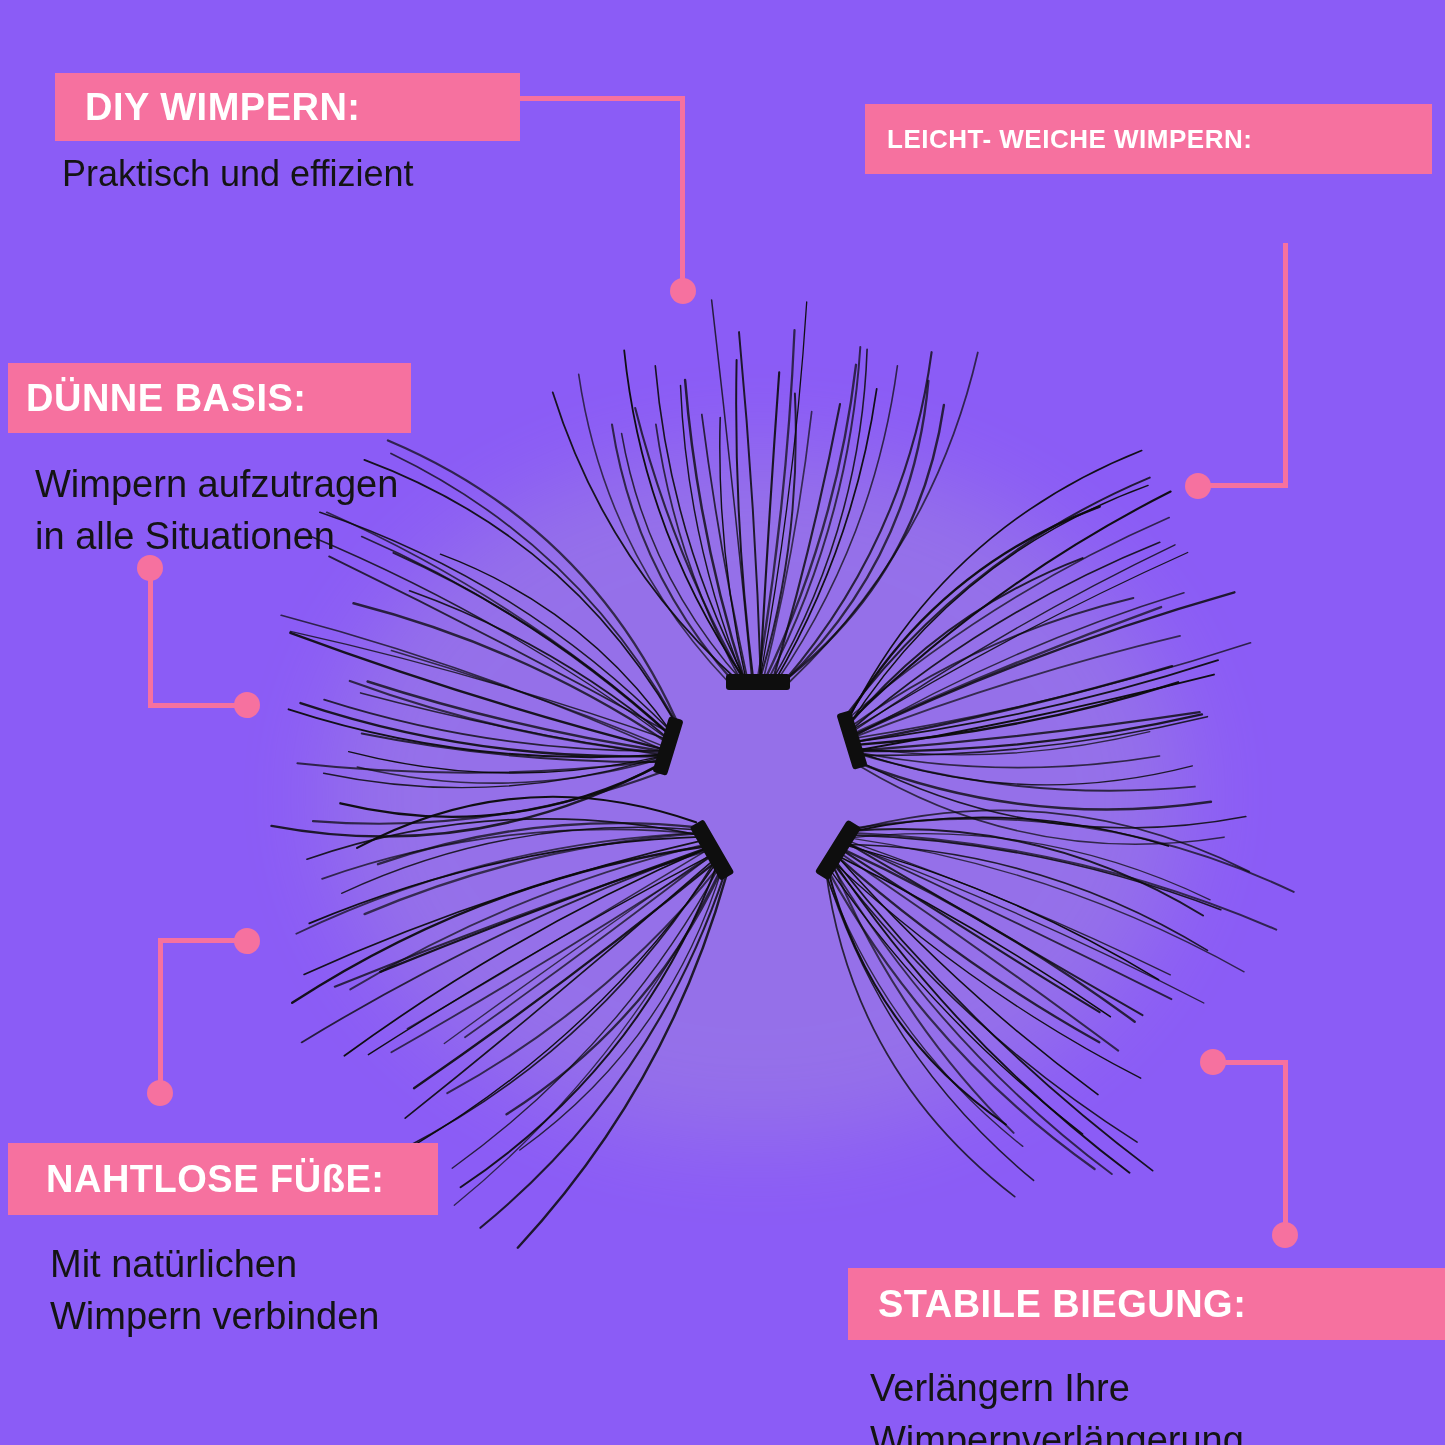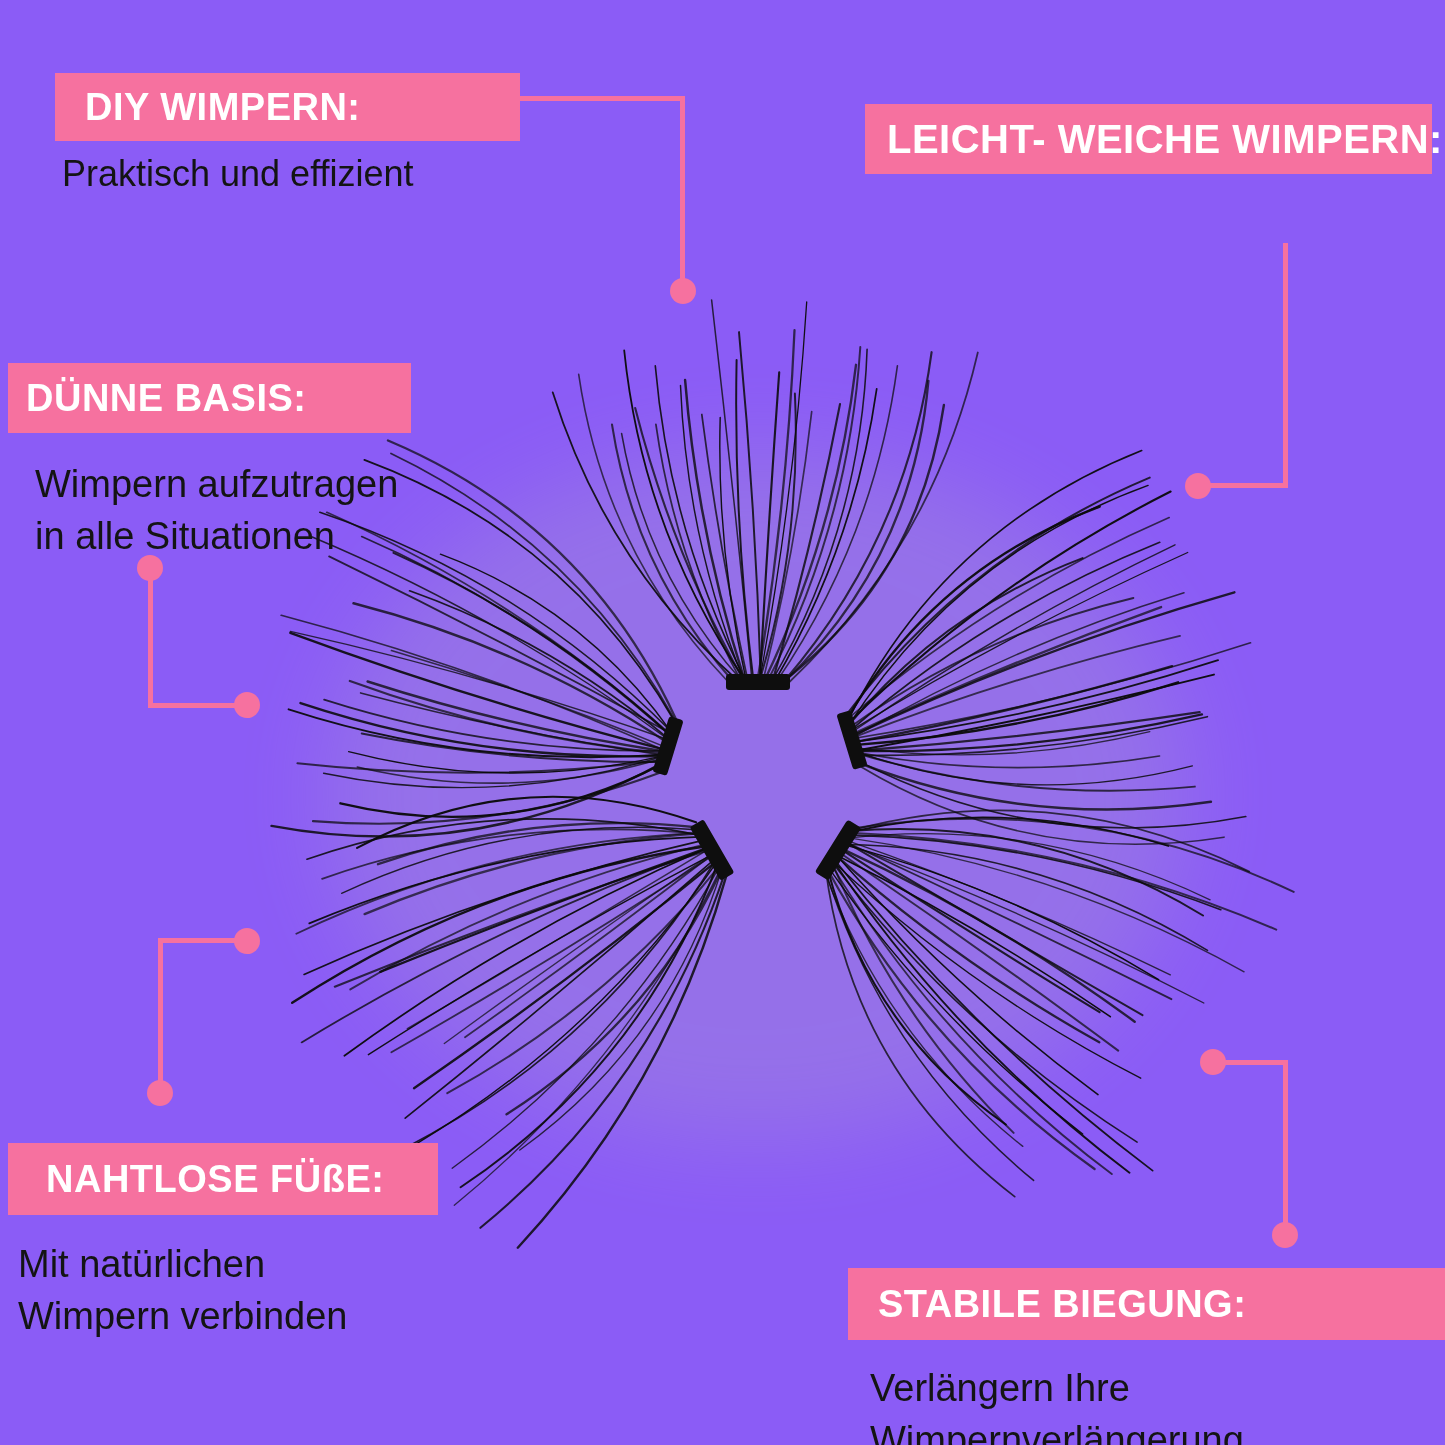--- a/index.html
+++ b/index.html
@@ -218,21 +218,21 @@
     <span class="heading" style="font-size:38px;">DIY WIMPERN:</span>
   </div>
   <div class="body-text" style="left:62px;top:148px;font-size:36px;">Praktisch und effizient</div>
   <div>
     <div class="line" style="left:490px;top:96px;width:193px;height:5px"></div>
     <div class="line" style="left:680px;top:96px;width:5px;height:188px"></div>
     <div class="dot" style="left:670px;top:278px;"></div>
   </div>
 
   <div class="pink-box" style="left:865px;top:104px;width:545px;height:70px;padding-left:22px;">
-    <span class="heading" style="font-size:40px;">LEICHT- WEICHE WIMPERN:</span>
+    <span class="heading" style="font-size:26px;">LEICHT- WEICHE WIMPERN:</span>
   </div>
   <div>
     <div class="line" style="left:1283px;top:243px;width:5px;height:245px"></div>
     <div class="line" style="left:1208px;top:483px;width:80px;height:5px"></div>
     <div class="dot" style="left:1185px;top:473px;"></div>
   </div>
 
   <div class="pink-box" style="left:8px;top:363px;width:385px;height:70px;padding-left:18px;">
     <span class="heading" style="font-size:38px;">DÜNNE BASIS:</span>
   </div>
@@ -249,21 +249,21 @@
 
   <div>
     <div class="dot" style="left:234px;top:928px;"></div>
     <div class="line" style="left:160px;top:938px;width:88px;height:5px"></div>
     <div class="line" style="left:158px;top:938px;width:5px;height:152px"></div>
     <div class="dot" style="left:147px;top:1080px;"></div>
   </div>
   <div class="pink-box" style="left:8px;top:1143px;width:392px;height:72px;padding-left:38px;text-align:right;">
     <span class="heading" style="font-size:38px;">NAHTLOSE FÜßE:</span>
   </div>
-  <div class="body-text" style="left:18px;top:1238px;">
+  <div class="body-text" style="left:50px;top:1238px;">
     <div>Mit natürlichen</div>
     <div>Wimpern verbinden</div>
   </div>
 
   <div>
     <div class="dot" style="left:1200px;top:1049px;"></div>
     <div class="line" style="left:1215px;top:1060px;width:73px;height:5px"></div>
     <div class="line" style="left:1283px;top:1060px;width:5px;height:172px"></div>
     <div class="dot" style="left:1272px;top:1222px;"></div>
   </div>

